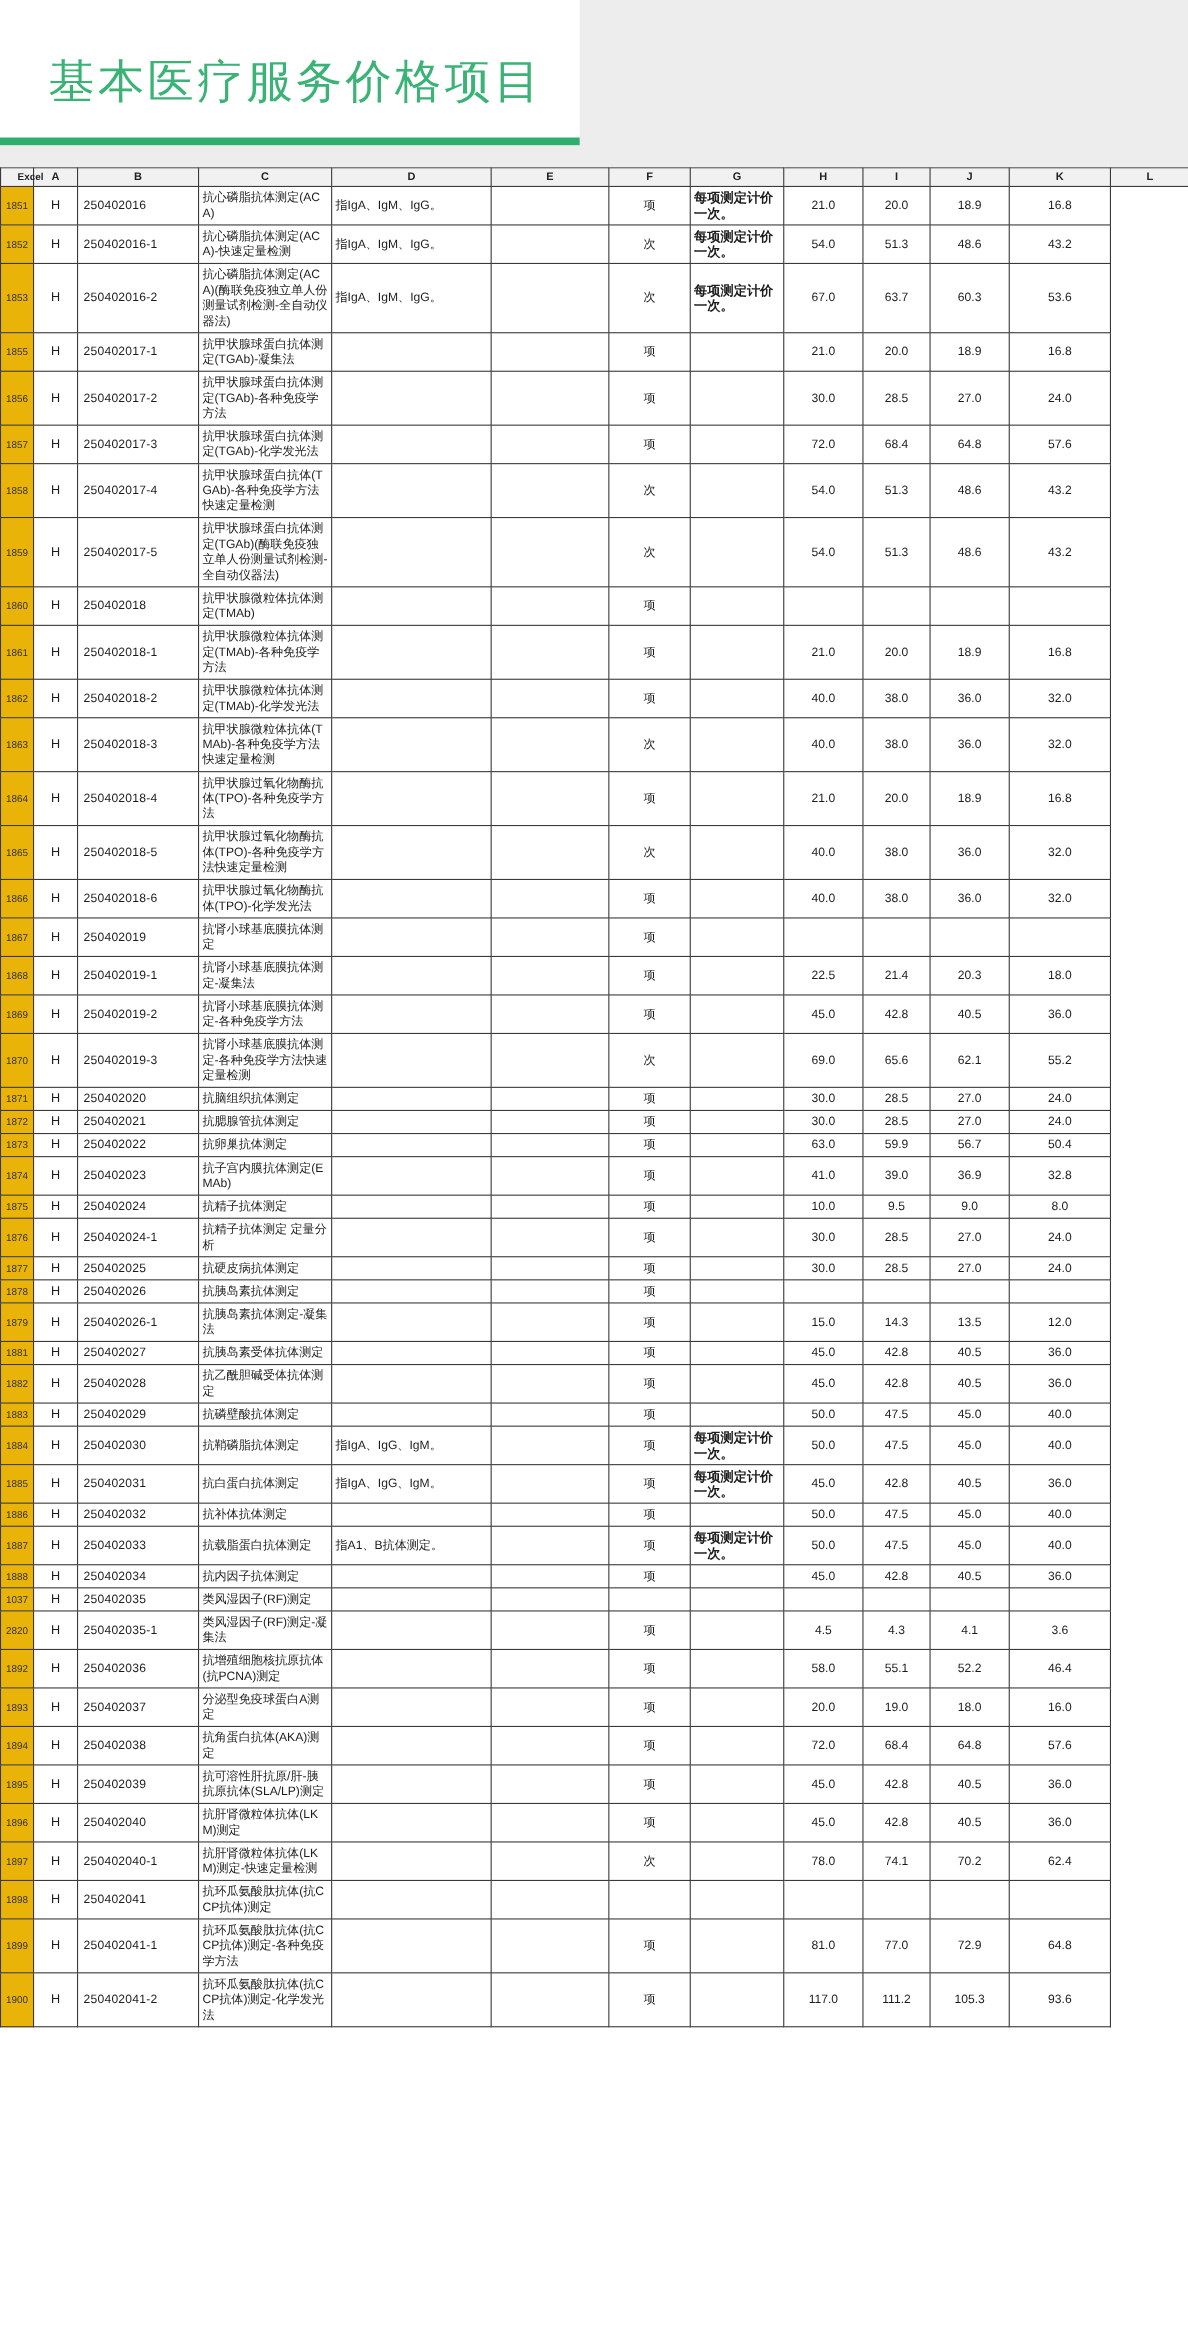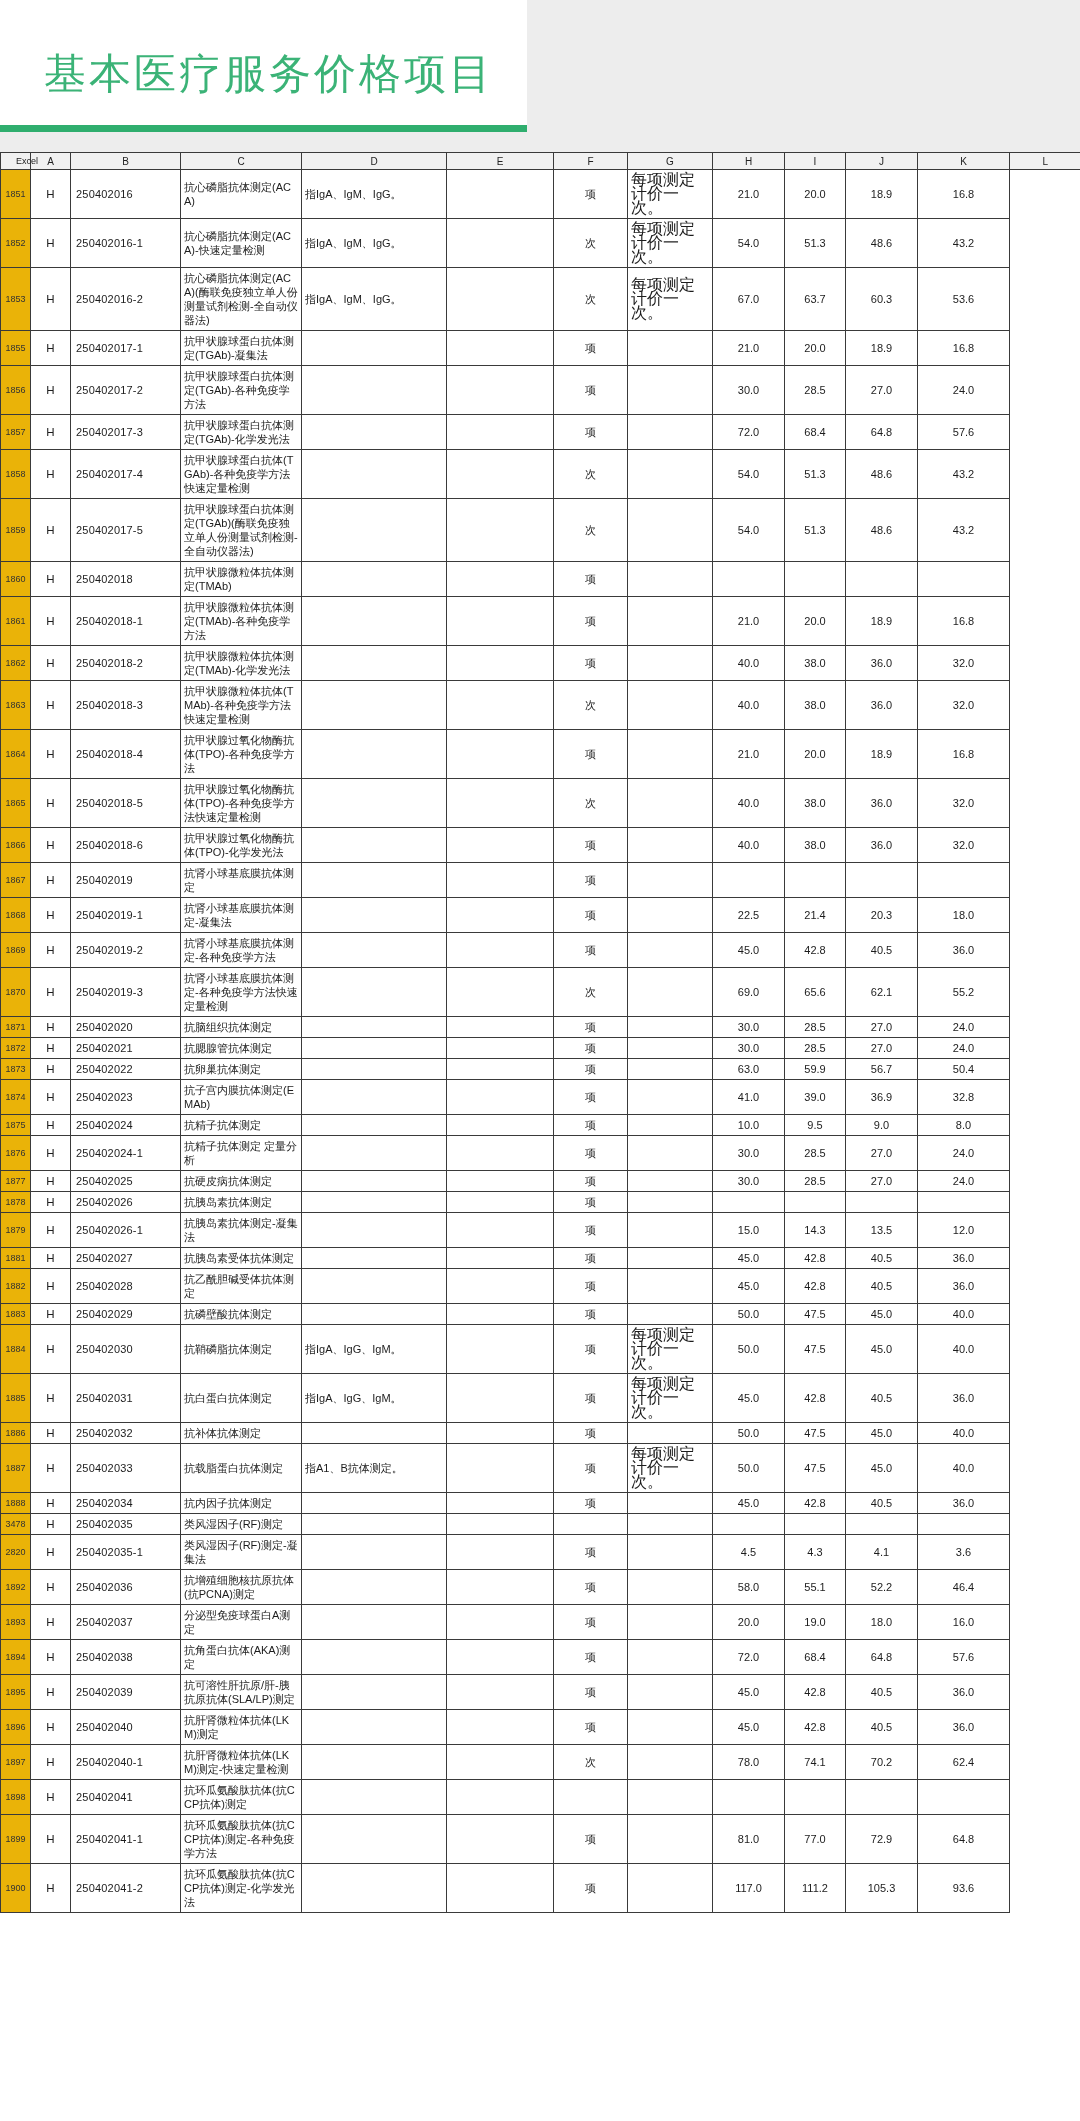--- a/index.html
+++ b/index.html
@@ -14,33 +14,33 @@
   .page-title {
     position:absolute; left:44px; top:46px; margin:0;
     font-size:42px; font-weight:400; letter-spacing:3px;
     color:#3bb377; white-space:nowrap;
   }
   .title-underline { position:absolute; left:0; bottom:0; width:100%; height:7px; background:#2fae6e; }
   
   table.sheet { width:1080px; border-collapse:collapse; table-layout:fixed; }
   .sheet th, .sheet td { border:1.6px solid #3a3a3a; box-sizing:border-box; }
   .sheet thead th {
-    background:#f1f1f1; font-size:10px; font-weight:400; color:#222;
+    background:#f1f1f1; font-size:10px; font-weight:700; color:#222;
     height:17px; padding:0 15px; text-align:center; line-height:15px;
   }
   .sheet thead th.corner { font-size:9px; }
   .sheet td {
     font-size:11px; color:#1c1c1c; vertical-align:middle;
     padding:3px 3px; line-height:14px; background:#ffffff;
   }
   .sheet td.rn { background:#eab308; text-align:center; font-size:9px; color:#333; padding:2px 0; }
   .sheet td.col-a { text-align:center; font-size:11.5px; }
   .sheet td.col-b { text-align:left; padding-left:5px; letter-spacing:0.2px; white-space:nowrap; }
   .sheet td.col-c, .sheet td.col-d, .sheet td.col-g { text-align:left; word-break:break-all; }
-  .sheet td.col-g { font-size:16px; }
+  .sheet td.col-g { font-size:12px;font-weight:bold; }
   .sheet td.col-f { text-align:center; }
   .sheet td.col-h, .sheet td.col-i, .sheet td.col-j, .sheet td.col-k { text-align:center; }
   .sheet thead th.col-l { border-right:none; }
   .sheet tbody td.col-l { border:none; }
 </style>
 </head>
 <body>
 
 <div class="topbar">
   <div class="title-card">
@@ -617,21 +617,21 @@
         <td class="col-e"></td>
         <td class="col-f">项</td>
         <td class="col-g"></td>
         <td class="col-h">45.0</td>
         <td class="col-i">42.8</td>
         <td class="col-j">40.5</td>
         <td class="col-k">36.0</td>
         <td class="col-l"></td>
       </tr>
       <tr>
-        <td class="rn">3478</td>
+        <td class="rn">1037</td>
         <td class="col-a">H</td>
         <td class="col-b">250402035</td>
         <td class="col-c">类风湿因子(RF)测定</td>
         <td class="col-d"></td>
         <td class="col-e"></td>
         <td class="col-f"></td>
         <td class="col-g"></td>
         <td class="col-h"></td>
         <td class="col-i"></td>
         <td class="col-j"></td>

